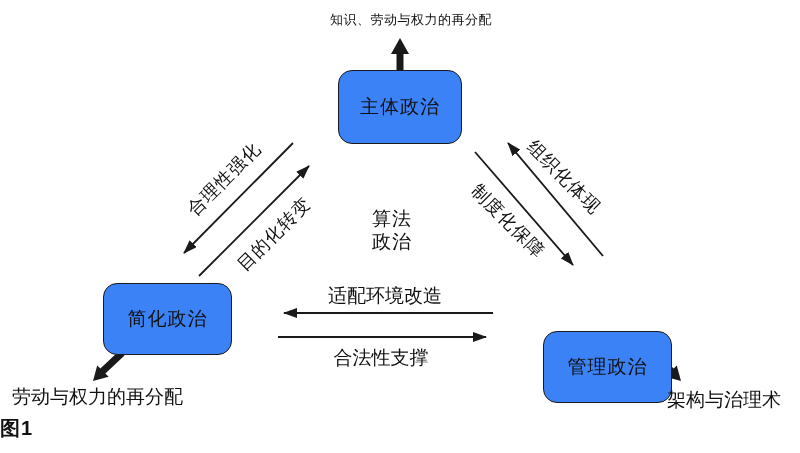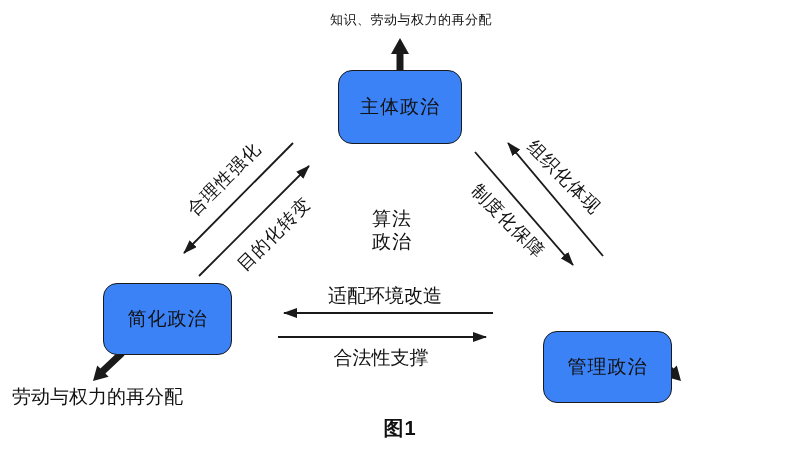--- a/index.html
+++ b/index.html
@@ -25,21 +25,21 @@
   #lbl-purpose{left:274px;top:234px;transform:translate(-50%,-50%) rotate(-45deg);}
   #lbl-organization{left:564px;top:177px;transform:translate(-50%,-50%) rotate(45deg);}
   #lbl-institution{left:508px;top:221px;transform:translate(-50%,-50%) rotate(45deg);}
   #lbl-adapt{left:385px;top:296px;}
   #lbl-legit{left:381px;top:358px;}
   #lbl-left-outcome{left:12px;top:384px;transform:none;}
   #lbl-right-outcome{left:667px;top:387px;transform:none;}
   #caption{
     position:absolute;left:0;right:0;top:415px;display:flex;justify-content:center;gap:14px;
     font-family:"Liberation Sans","DejaVu Sans",sans-serif;font-weight:bold;font-size:20px;
-    letter-spacing:1px;color:#111111;
+    letter-spacing:1px;color:#111111;flex-direction:column;
   }
 </style>
 </head>
 <body>
 
 <div id="figure">
 
   <svg id="arrow-layer" viewBox="0 0 800 453" xmlns="http://www.w3.org/2000/svg" aria-hidden="true">
     <defs>
       <marker id="arr" markerUnits="userSpaceOnUse" markerWidth="14" markerHeight="10" refX="13" refY="5" orient="auto">
@@ -78,18 +78,19 @@
 
   <div class="diag" id="lbl-rationality">合理性强化</div>
   <div class="diag" id="lbl-purpose">目的化转变</div>
   <div class="diag" id="lbl-organization">组织化体现</div>
   <div class="diag" id="lbl-institution">制度化保障</div>
 
   <div class="label centered" id="lbl-legit">合法性支撑</div>
   <div class="label centered" id="lbl-adapt">适配环境改造</div>
 
   <div class="label" id="lbl-left-outcome">劳动与权力的再分配</div>
+  <div class="label" id="lbl-right-outcome">架构与治理术</div>
 
   <div id="caption">
     <span>图1</span>
   </div>
 
 </div>
 
 </body></html>

